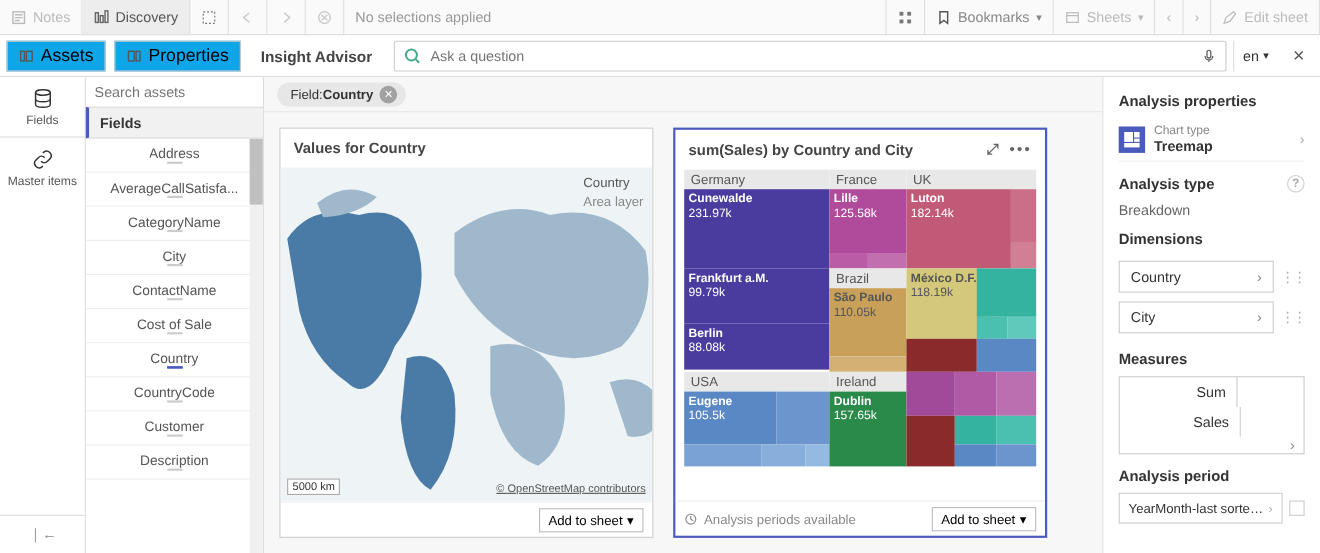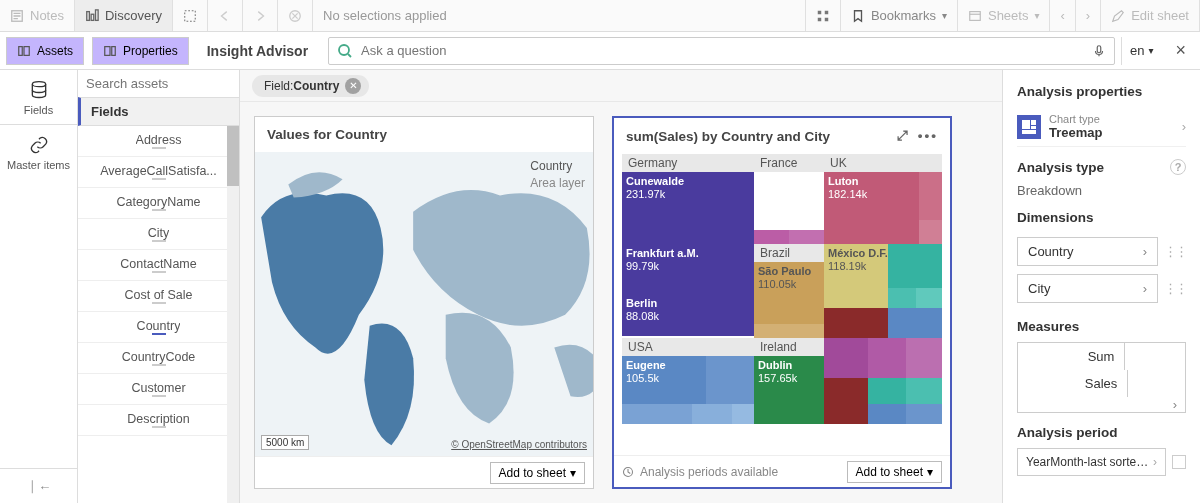--- a/index.html
+++ b/index.html
@@ -9,21 +9,21 @@
 .topbar { height: 32px; display: flex; align-items: center; border-bottom: 1px solid #ddd; background: #fafafa; }
 .tb-btn { display: flex; align-items: center; gap: 6px; padding: 0 10px; height: 100%; border-right: 1px solid #e0e0e0; color: #888; cursor: pointer; }
 .tb-btn.active { background: #ededed; color: #555; }
 .tb-btn.dim { color: #bbb; }
 .tb-spacer { flex: 1; }
 .tb-sel { color: #999; padding: 0 10px; }
 .tb-icon { width: 14px; height: 14px; display: inline-block; }
 
 
 .subbar { height: 38px; display: flex; align-items: center; border-bottom: 1px solid #ddd; }
-.sb-btn { display: flex; align-items: center; gap: 6px; padding: 0 10px; height: 28px; margin: 0 4px; border: 1px solid #ccc; background: #c4b5fd; font-size: 12px; cursor: pointer; }
+.sb-btn { display: flex; align-items: center; gap: 6px; padding: 0 10px; height: 28px; margin: 0 4px; border: 1px solid #ccc; background: #0ea5e9; font-size: 16px; cursor: pointer; }
 .sb-label { font-weight: 600; padding: 0 14px; color: #444; font-size: 14px; }
 .searchbar { flex: 1; height: 28px; margin: 0 6px; border: 1px solid #ccc; display: flex; align-items: center; padding: 0 8px; border-radius: 2px; }
 .searchbar input { flex: 1; border: none; outline: none; font-size: 13px; color: #666; }
 .lang-btn { display: flex; align-items: center; gap: 4px; padding: 0 8px; height: 28px; border-left: 1px solid #ddd; cursor: pointer; }
 .close-btn { padding: 0 14px; cursor: pointer; color: #555;}
 
 
 .main { display: flex; height: 433px; }
 
 
@@ -338,20 +338,21 @@
               <div class="tm-block" style="left: 0px; top: 18px; width: 132px; height: 72px; background: rgb(74, 59, 158);"><b>Cunewalde</b><br>231.97k</div>
               <div class="tm-block" style="left: 0px; top: 90px; width: 132px; height: 50px; background: rgb(74, 59, 158);"><b>Frankfurt a.M.</b><br>99.79k</div>
               <div class="tm-block" style="left: 0px; top: 140px; width: 132px; height: 42px; background: rgb(74, 59, 158);"><b>Berlin</b><br>88.08k</div>
               <div class="tm-head" style="left: 0px; top: 184px; width: 132px;">USA</div>
               <div class="tm-block" style="left: 0px; top: 202px; width: 84px; height: 48px; background: rgb(90, 136, 196);"><b>Eugene</b><br>105.5k</div>
               <div class="tm-block" style="left: 84px; top: 202px; width: 48px; height: 48px; background: rgb(107, 149, 204);"><b></b><br></div>
               <div class="tm-block" style="left: 0px; top: 250px; width: 70px; height: 20px; background: rgb(122, 162, 212);"><b></b></div>
               <div class="tm-block" style="left: 70px; top: 250px; width: 40px; height: 20px; background: rgb(136, 175, 219);"><b></b></div>
               <div class="tm-block" style="left: 110px; top: 250px; width: 22px; height: 20px; background: rgb(149, 186, 225);"><b></b></div>
               <div class="tm-head" style="left: 132px; top: 0px; width: 70px;">France</div>
+              <div class="tm-block" style="left: 132px; top: 18px; width: 70px; height: 58px; background: rgb(176, 74, 154);"><b>Lille</b><br>125.58k</div>
               <div class="tm-block" style="left: 132px; top: 76px; width: 35px; height: 14px; background: rgb(187, 93, 166);"><b></b></div>
               <div class="tm-block" style="left: 167px; top: 76px; width: 35px; height: 14px; background: rgb(194, 111, 176);"><b></b></div>
               <div class="tm-head" style="left: 202px; top: 0px; width: 118px;">UK</div>
               <div class="tm-block" style="left: 202px; top: 18px; width: 95px; height: 72px; background: rgb(193, 90, 119);"><b>Luton</b><br>182.14k</div>
               <div class="tm-block" style="left: 297px; top: 18px; width: 23px; height: 48px; background: rgb(203, 111, 136);"><b></b></div>
               <div class="tm-block" style="left: 297px; top: 66px; width: 23px; height: 24px; background: rgb(208, 127, 149);"><b></b></div>
               <div class="tm-head" style="left: 132px; top: 90px; width: 70px;">Brazil</div>
               <div class="tm-block light" style="left: 132px; top: 108px; width: 70px; height: 62px; background: rgb(201, 160, 90);"><b>São Paulo</b><br>110.05k</div>
               <div class="tm-block" style="left: 132px; top: 170px; width: 70px; height: 14px; background: rgb(211, 176, 116);"><b></b></div>
               <div class="tm-block light" style="left: 202px; top: 90px; width: 72px; height: 64px; background: rgb(212, 201, 122);"><b>México D.F.</b><br>118.19k</div>

